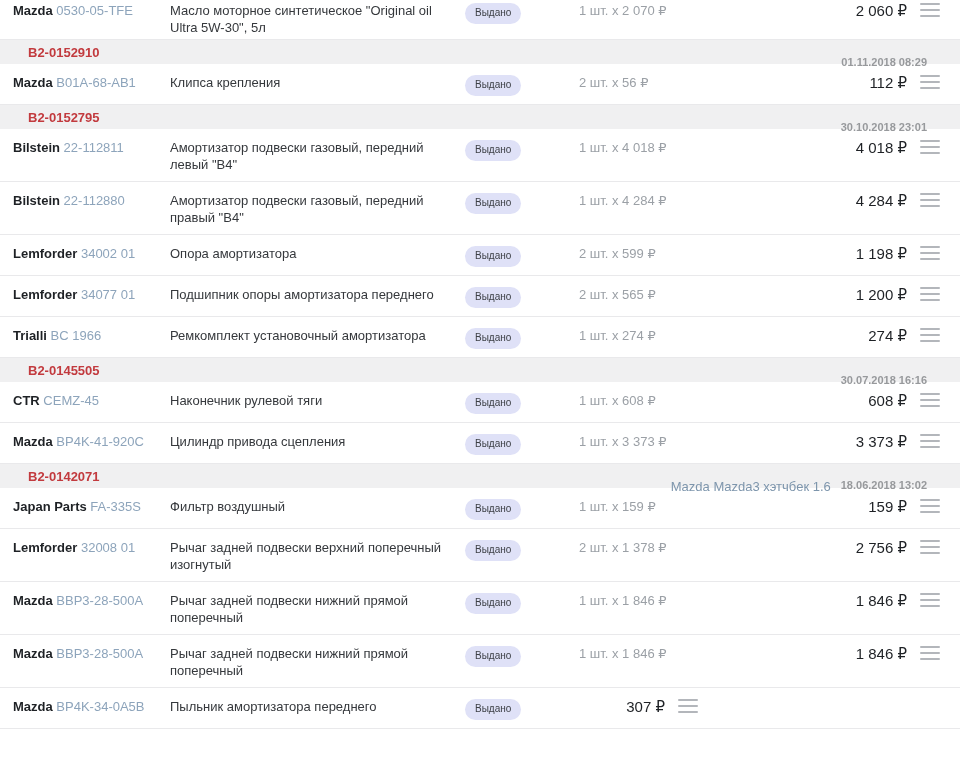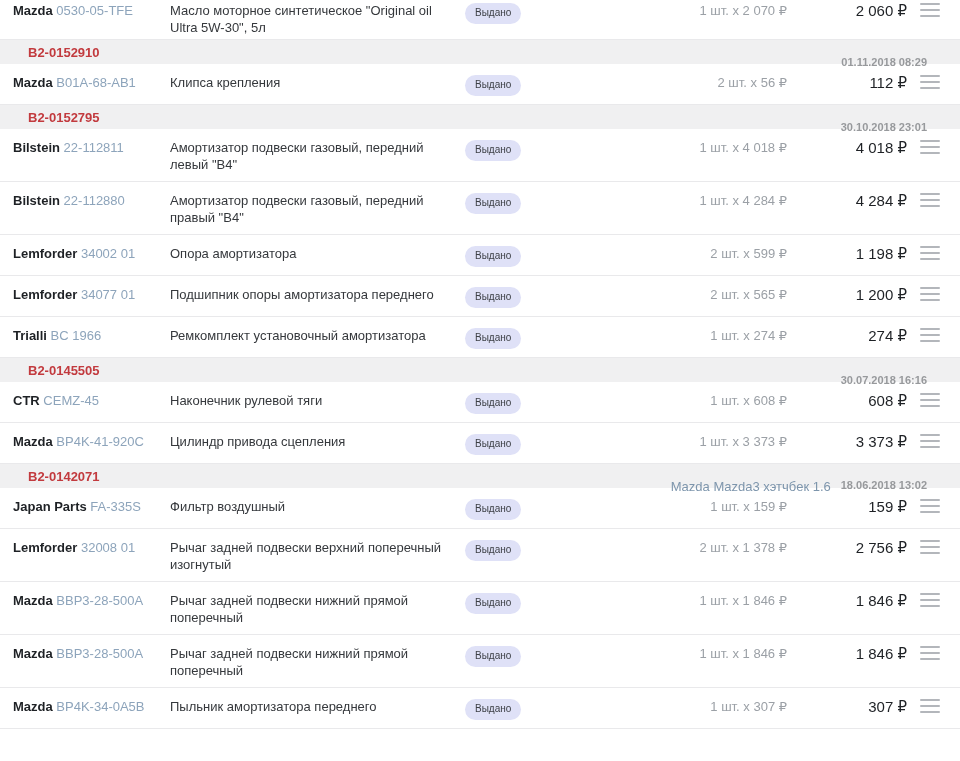--- a/index.html
+++ b/index.html
@@ -29,21 +29,21 @@
     width:295px;flex:0 0 295px;box-sizing:border-box;padding-right:6px;
     font-size:13px;line-height:17px;color:var(--c-desc-text);
   }
   .col-badge{width:80px;flex:0 0 80px;}
   .badge{
     display:inline-block;background:var(--c-badge-bg);color:var(--c-badge-text);
     font-size:10px;line-height:1;padding:5px 10px 6px;border-radius:12px;
     margin-top:-4px;white-space:nowrap;
   }
   .col-qty{
-    flex:1 1 auto;text-align:right;padding-left:34px;
+    flex:1 1 auto;text-align:left;padding-left:34px;
     font-size:13px;line-height:17px;color:var(--c-gray-text);white-space:nowrap;
   }
   .col-total{
     width:120px;flex:0 0 120px;text-align:right;
     font-size:15px;line-height:17px;color:var(--c-dark-text);white-space:nowrap;
   }
   .col-menu{width:33px;flex:0 0 33px;display:flex;justify-content:flex-end;}
   .menu-icon{
     width:20px;height:14px;margin-top:1px;display:inline-flex;
     flex-direction:column;justify-content:space-between;cursor:pointer;
@@ -361,21 +361,20 @@
 
   <div class="row-item">
     <div class="col-part">
       <span class="brand">Mazda</span>
       <a class="pn">BP4K-34-0A5B</a>
     </div>
     <div class="col-desc">Пыльник амортизатора переднего</div>
     <div class="col-badge">
       <span class="badge">Выдано</span>
     </div>
-    <div class="col-qty">1 шт. x 307 ₽</div>
     <div class="col-total">307 ₽</div>
     <div class="col-menu">
       <span class="menu-icon">
           <i></i>
           <i></i>
           <i></i>
         </span>
     </div>
   </div>
 

